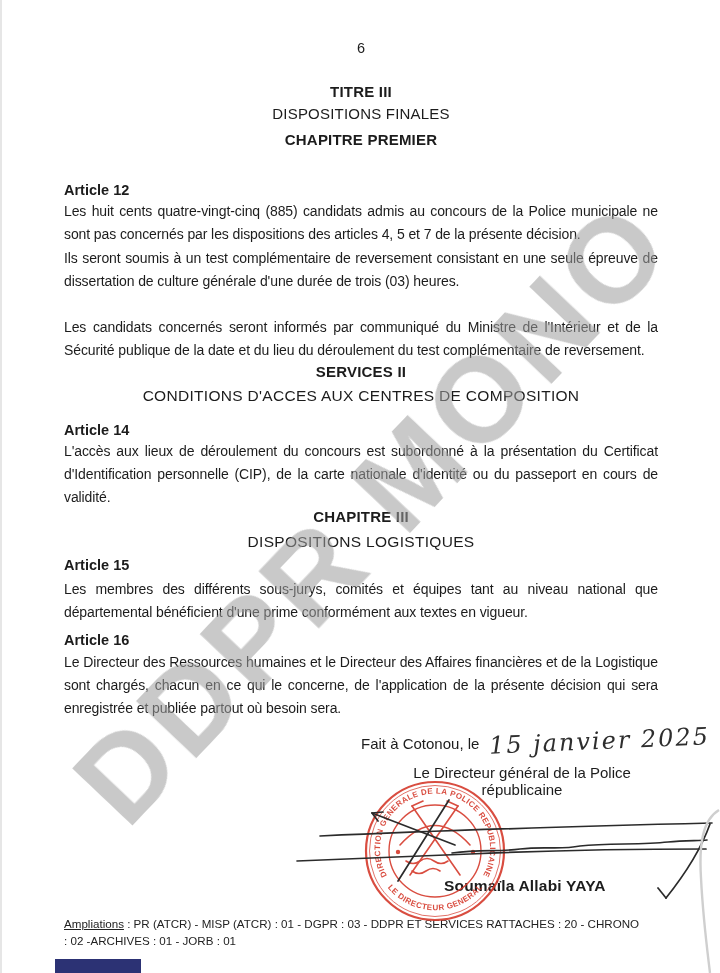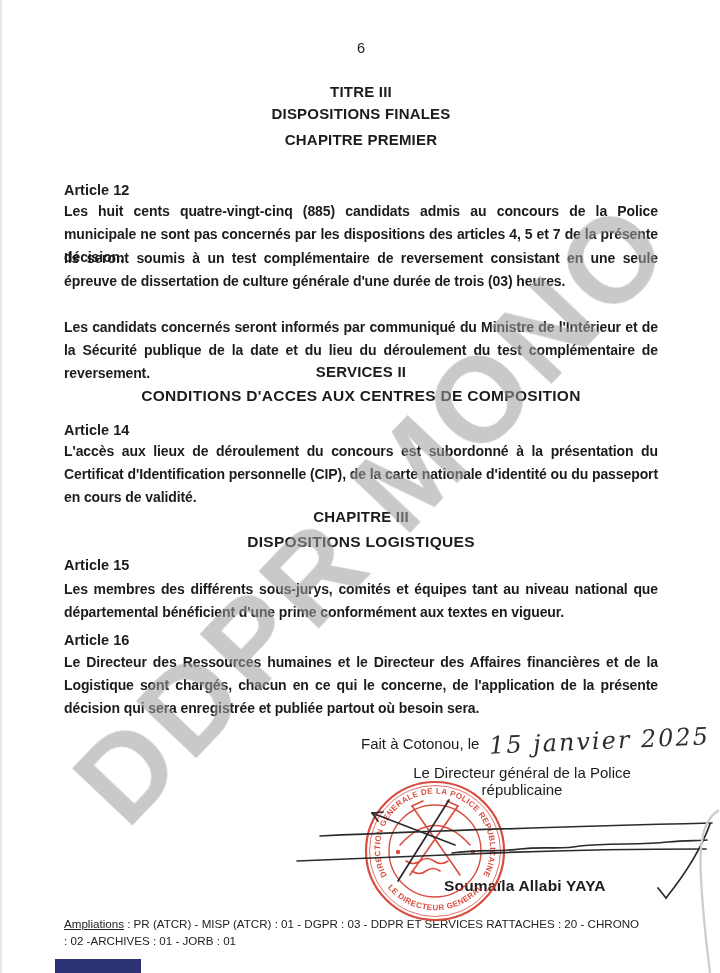--- a/index.html
+++ b/index.html
@@ -4,21 +4,21 @@
 <style>
   html,body{margin:0;padding:0;}
   body{
     width:720px;height:973px;position:relative;overflow:hidden;
     background:#ffffff;
     font-family:"Liberation Sans", sans-serif;
     color:#1c1c1c;
   }
   .page{position:absolute;inset:0;}
   .edge-left{position:absolute;left:0;top:0;width:2px;height:973px;background:#e6e6e6;}
-  .blk{position:absolute;left:64px;width:594px;font-weight:bold;}
+  .blk{position:absolute;left:64px;width:594px;}
   .c{text-align:center;}
   .b{font-weight:bold;}
   .h{font-size:15px;letter-spacing:.2px;}
   .h2{font-size:15.5px;letter-spacing:.3px;}
   .artlabel{font-size:14.5px;font-weight:bold;}
   .j{text-align:justify;font-size:14px;line-height:23px;letter-spacing:-0.1px;}
   .pagenum{position:absolute;left:64px;width:594px;top:40px;text-align:center;font-size:14.5px;}
   .fait{position:absolute;left:361px;top:727px;font-size:15px;white-space:nowrap;}
   .hand{
     display:inline-block;font-family:"DejaVu Serif", serif;font-style:italic;

